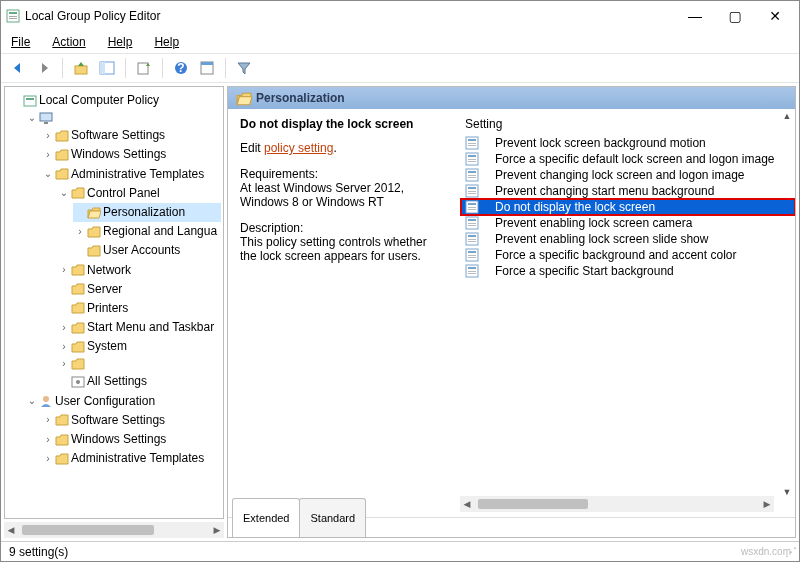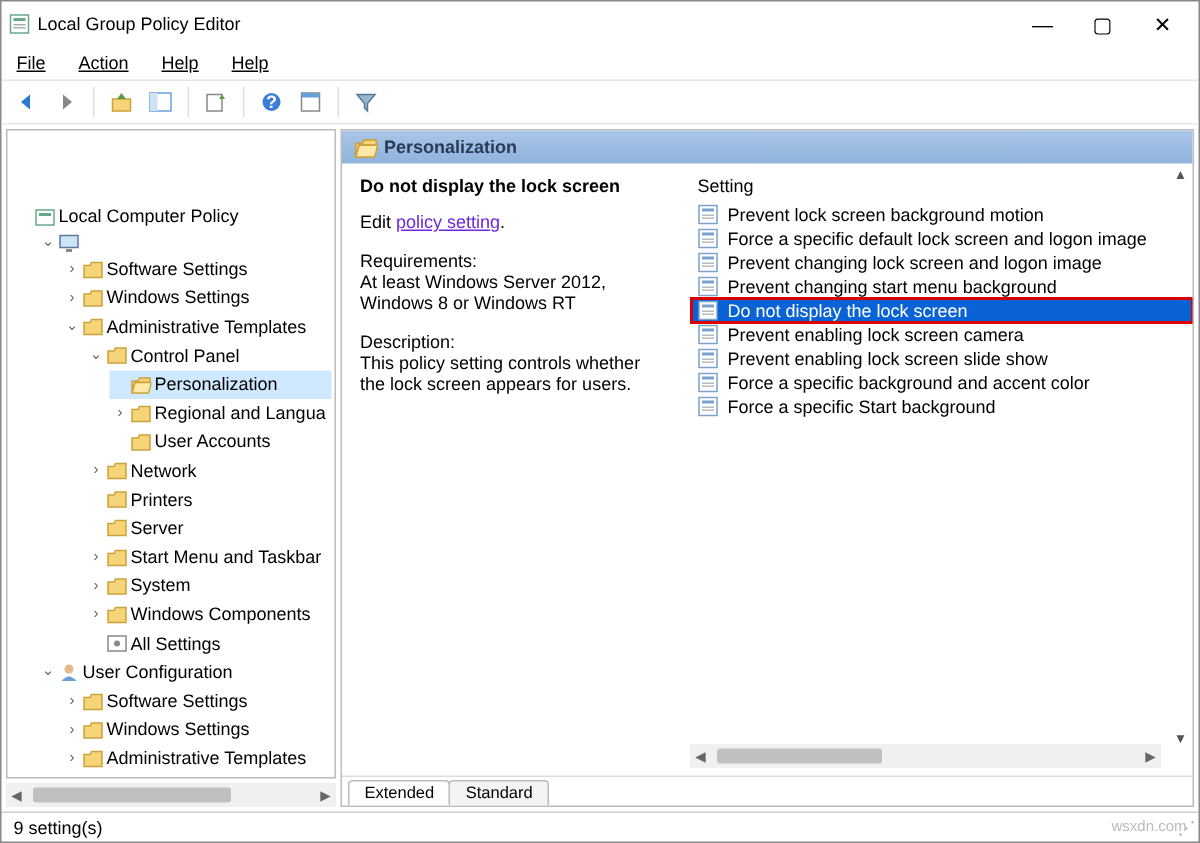--- a/index.html
+++ b/index.html
@@ -13,46 +13,46 @@
 
 .menubar { height: 22px; display: flex; align-items: center; padding: 0 6px; gap: 14px; text-decoration: underline; }
 .menubar span { padding: 2px 4px; }
 
 .toolbar { height: 30px; display: flex; align-items: center; padding: 0 6px; gap: 4px; border-top:1px solid #e5e5e5; border-bottom:1px solid #e5e5e5; }
 .toolbar .sep { width: 1px; height: 20px; background: #ddd; margin: 0 3px; }
 .tb-btn { width:22px; height:22px; display:flex; align-items:center; justify-content:center; border-radius:2px; }
 
 .content { display:flex; height: calc(100% - 30px - 22px - 30px - 20px); }
 .tree-pane { width: 220px; border:1px solid #bbb; margin:3px; overflow: hidden; position:relative; }
-.tree { padding: 4px 2px; line-height: 1.6; margin-top: 44px; }
+.tree { padding: 4px 2px; line-height: 1.6; }
 .tree ul { list-style:none; margin:0; padding-left: 16px; }
 .tree li { white-space: nowrap; }
 .tree .node { display:flex; align-items:center; gap:2px; padding:0 2px; }
 .tree .node.selected { background:#cde8ff; }
 .twisty { width:10px; display:inline-block; color:#666; font-size:10px; text-align:center;}
 .folder-icon { width:14px; height:12px; display:inline-block; }
 
 .details-pane { flex:1; border:1px solid #bbb; margin:3px 3px 3px 0; display:flex; flex-direction:column; overflow:hidden; }
 .details-header { background: linear-gradient(#a9c6e8,#8fb3dc); padding:4px 8px; display:flex; align-items:center; gap:6px; font-weight:600; color:#2a3a58; }
 .details-body { flex:1; display:flex; overflow:hidden; }
 .desc-col { width: 225px; padding:8px 12px; overflow:hidden; font-size:12px; }
 .desc-col .policy-title { font-weight:700; margin-bottom:10px; }
-.desc-col a { color:#6d28d9; text-decoration: underline; }
+.desc-col a { color:#c2410c; text-decoration: underline; }
 .desc-col .section-label { margin-top: 12px; }
 .settings-col { flex:1; position:relative; padding:6px 0 0 8px; overflow:hidden; }
 .settings-col .col-head { padding:2px 4px; margin-bottom:2px; }
-.setting-item { display:flex; align-items:center; gap:6px; padding:1px 4px; white-space:nowrap; }
+.setting-item { display:flex; align-items:center; gap:16px; padding:1px 4px; white-space:nowrap; }
 .setting-item.selected { background:#0a63d6; color:#fff; }
 .setting-item.highlighted { outline:2px solid #d00; outline-offset:-1px; }
 .setting-icon { width:14px; height:14px; display:inline-block; flex-shrink:0;}
 .vscroll { position:absolute; right:0; top:2px; bottom:20px; width:16px; display:flex; flex-direction:column; justify-content:space-between; align-items:center; }
 .vscroll .arrow { font-size:9px; color:#555; }
 
 .tabs { height:20px; display:flex; align-items:flex-end; padding-left:4px; border-top:1px solid #ddd;}
-.tab { padding:2px 10px; border:1px solid #bbb; border-bottom:none; background:#f4f4f4; font-size:11px; border-top-left-radius:3px; border-top-right-radius:3px; margin-right:-1px;}
+.tab { padding:13px 10px; border:1px solid #bbb; border-bottom:none; background:#f4f4f4; font-size:11px; border-top-left-radius:3px; border-top-right-radius:3px; margin-right:-1px;}
 .tab.active { background:#fff; }
 
 .statusbar { height:20px; border-top:1px solid #ccc; padding:2px 8px; font-size:11px; display:flex; align-items:center;gap:25px;}
 .gripper { position:absolute; right:2px; bottom:2px; color:#aaa; font-size:12px;}
 
 .hscroll { height:16px; background:#f0f0f0; display:flex; align-items:center; margin:0 3px 3px 3px; }
 .hscroll .thumb { height:10px; background:#c0c0c0; border-radius:2px; }
 .hscroll .arrow { width:14px; text-align:center; font-size:9px; color:#666;}
 
 svg { display:block; }
@@ -257,36 +257,36 @@
                           </div>
                         </li>
                     <li>
                           <div class="node">
                             <span class="twisty"></span>
                             <span class="folder-icon">
                               <svg viewBox="0 0 14 12">
                                 <path d="M1 3 L5 3 L6 1 L13 1 L13 11 L1 11 Z" fill="#f6d477" stroke="#caa33e"></path>
                               </svg>
                             </span>
+                            <span>Server</span>
+                          </div>
+                        </li>
+                    <li>
+                          <div class="node">
+                            <span class="twisty"></span>
+                            <span class="folder-icon">
+                              <svg viewBox="0 0 14 12">
+                                <path d="M1 3 L5 3 L6 1 L13 1 L13 11 L1 11 Z" fill="#f6d477" stroke="#caa33e"></path>
+                              </svg>
+                            </span>
                             <span>Printers</span>
                           </div>
                         </li>
                     <li>
                           <div class="node">
-                            <span class="twisty"></span>
-                            <span class="folder-icon">
-                              <svg viewBox="0 0 14 12">
-                                <path d="M1 3 L5 3 L6 1 L13 1 L13 11 L1 11 Z" fill="#f6d477" stroke="#caa33e"></path>
-                              </svg>
-                            </span>
-                            <span>Server</span>
-                          </div>
-                        </li>
-                    <li>
-                          <div class="node">
                             <span class="twisty">›</span>
                             <span class="folder-icon">
                               <svg viewBox="0 0 14 12">
                                 <path d="M1 3 L5 3 L6 1 L13 1 L13 11 L1 11 Z" fill="#f6d477" stroke="#caa33e"></path>
                               </svg>
                             </span>
                             <span>Start Menu and Taskbar</span>
                           </div>
                         </li>
                     <li>
@@ -301,21 +301,20 @@
                           </div>
                         </li>
                     <li>
                           <div class="node">
                             <span class="twisty">›</span>
                             <span class="folder-icon">
                               <svg viewBox="0 0 14 12">
                                 <path d="M1 3 L5 3 L6 1 L13 1 L13 11 L1 11 Z" fill="#f6d477" stroke="#caa33e"></path>
                               </svg>
                             </span>
-                            <span>Windows Components</span>
                           </div>
                         </li>
                     <li>
                           <div class="node">
                             <span class="twisty"></span>
                             <span class="folder-icon">
                               <svg viewBox="0 0 14 12">
                                 <rect x="1" y="1" width="12" height="10" fill="#fff" stroke="#888"></rect>
                                 <circle cx="7" cy="6" r="2" fill="#888"></circle>
                               </svg>

